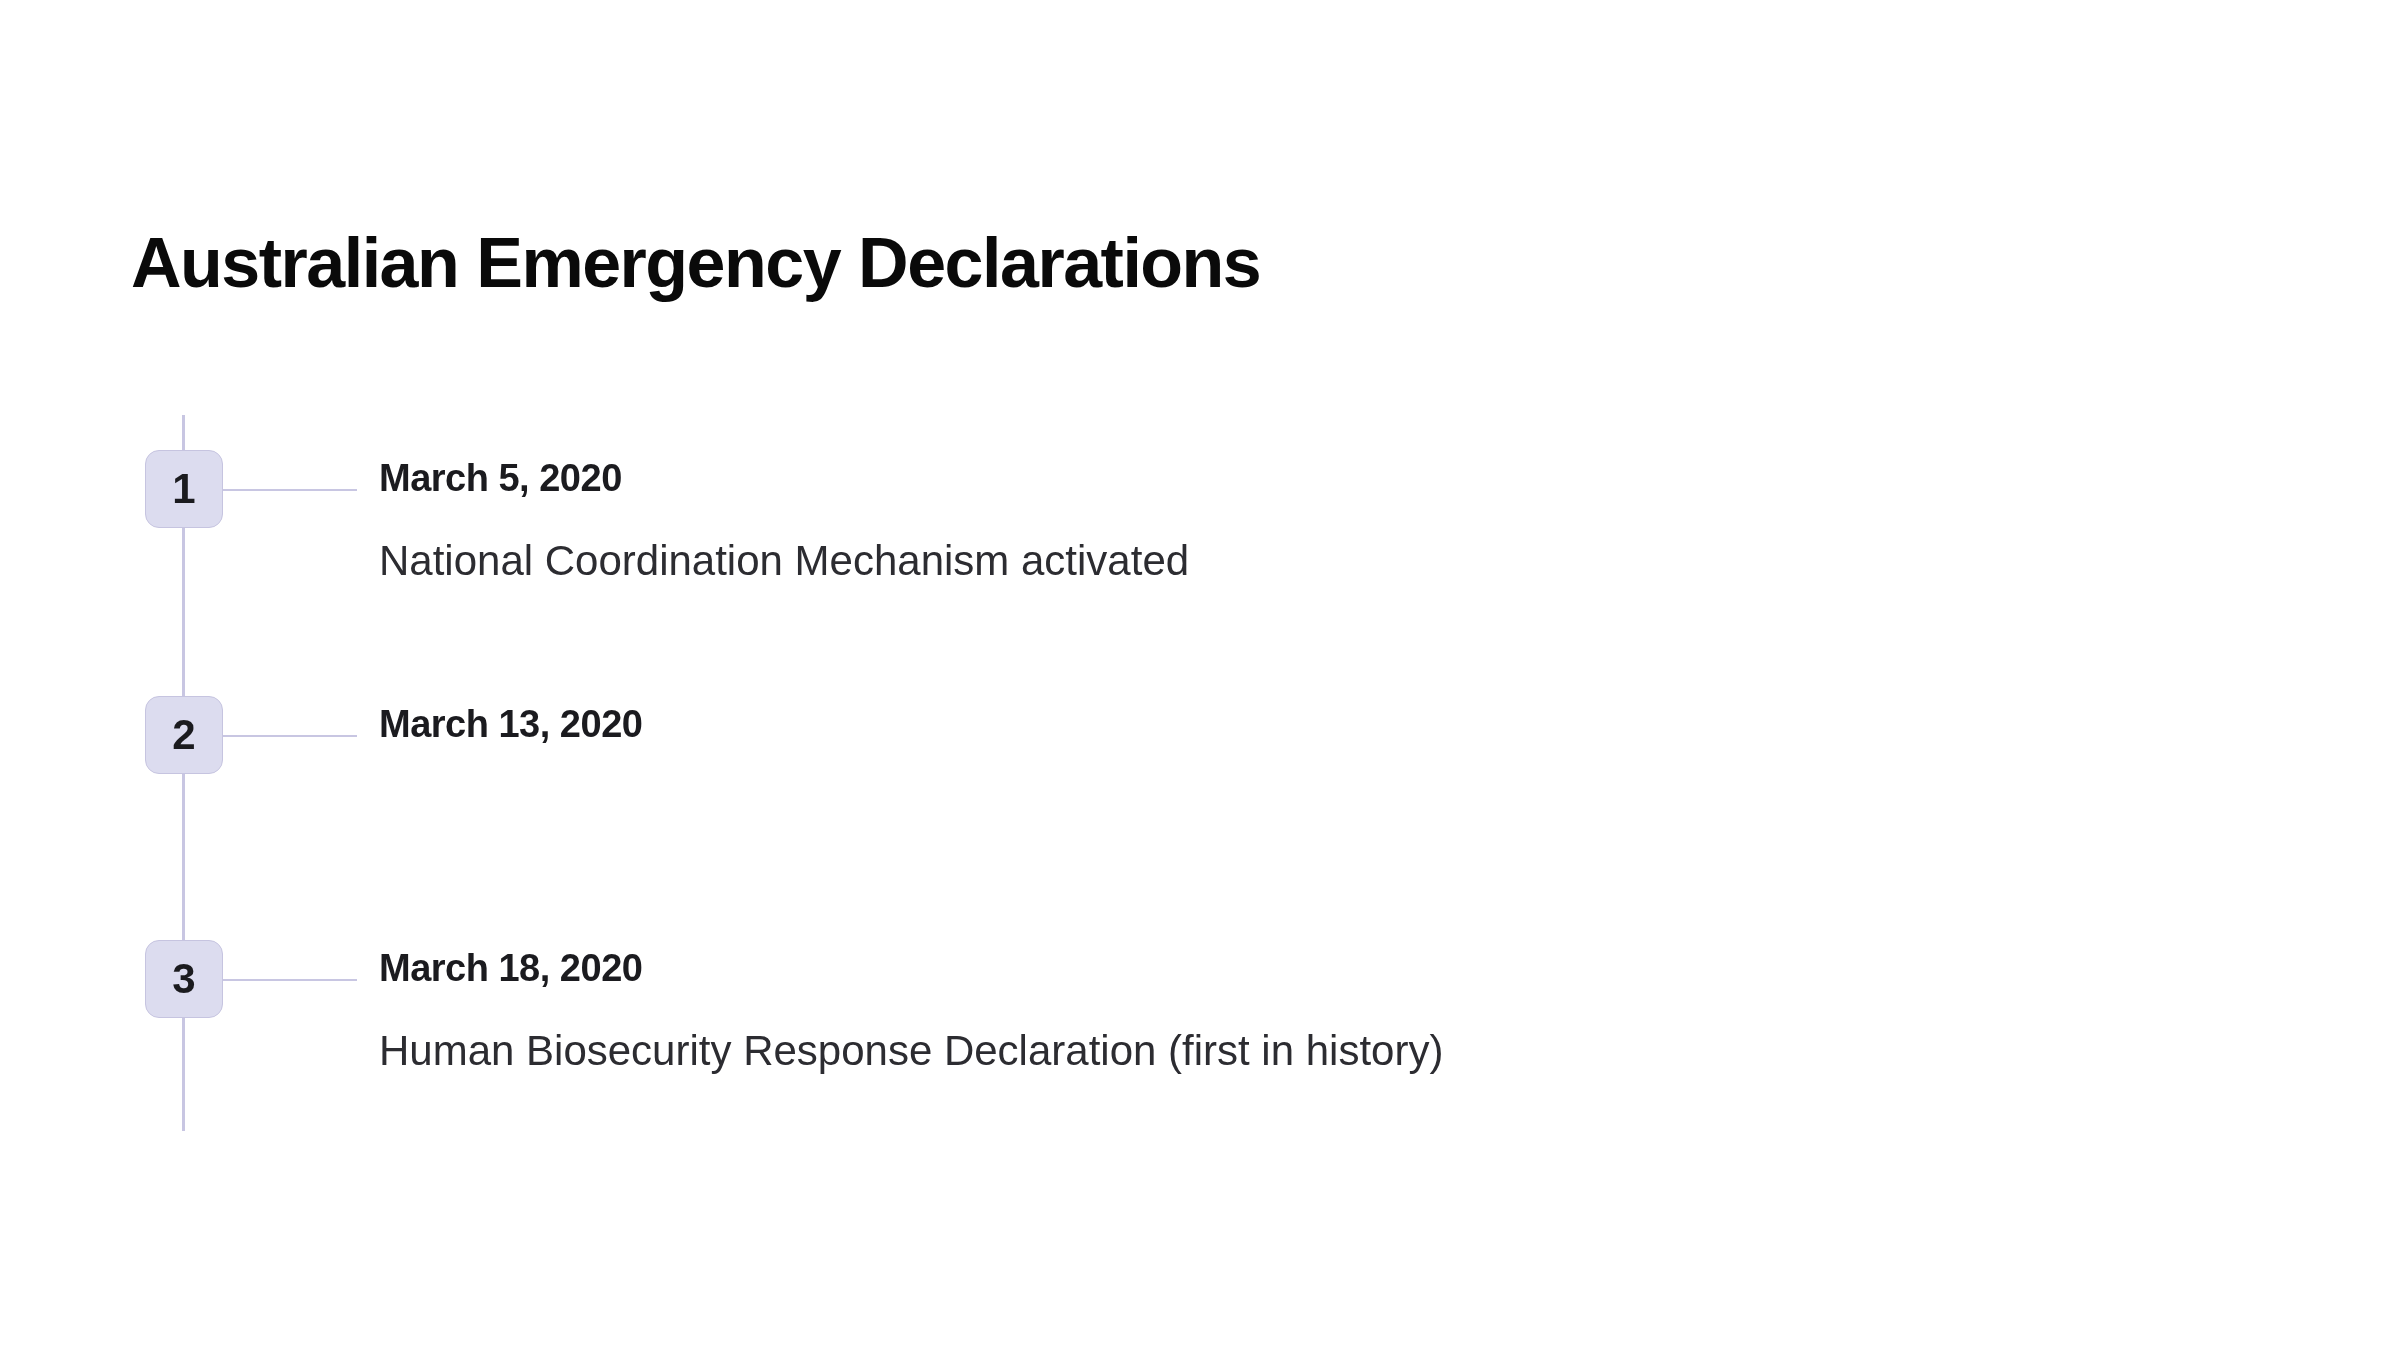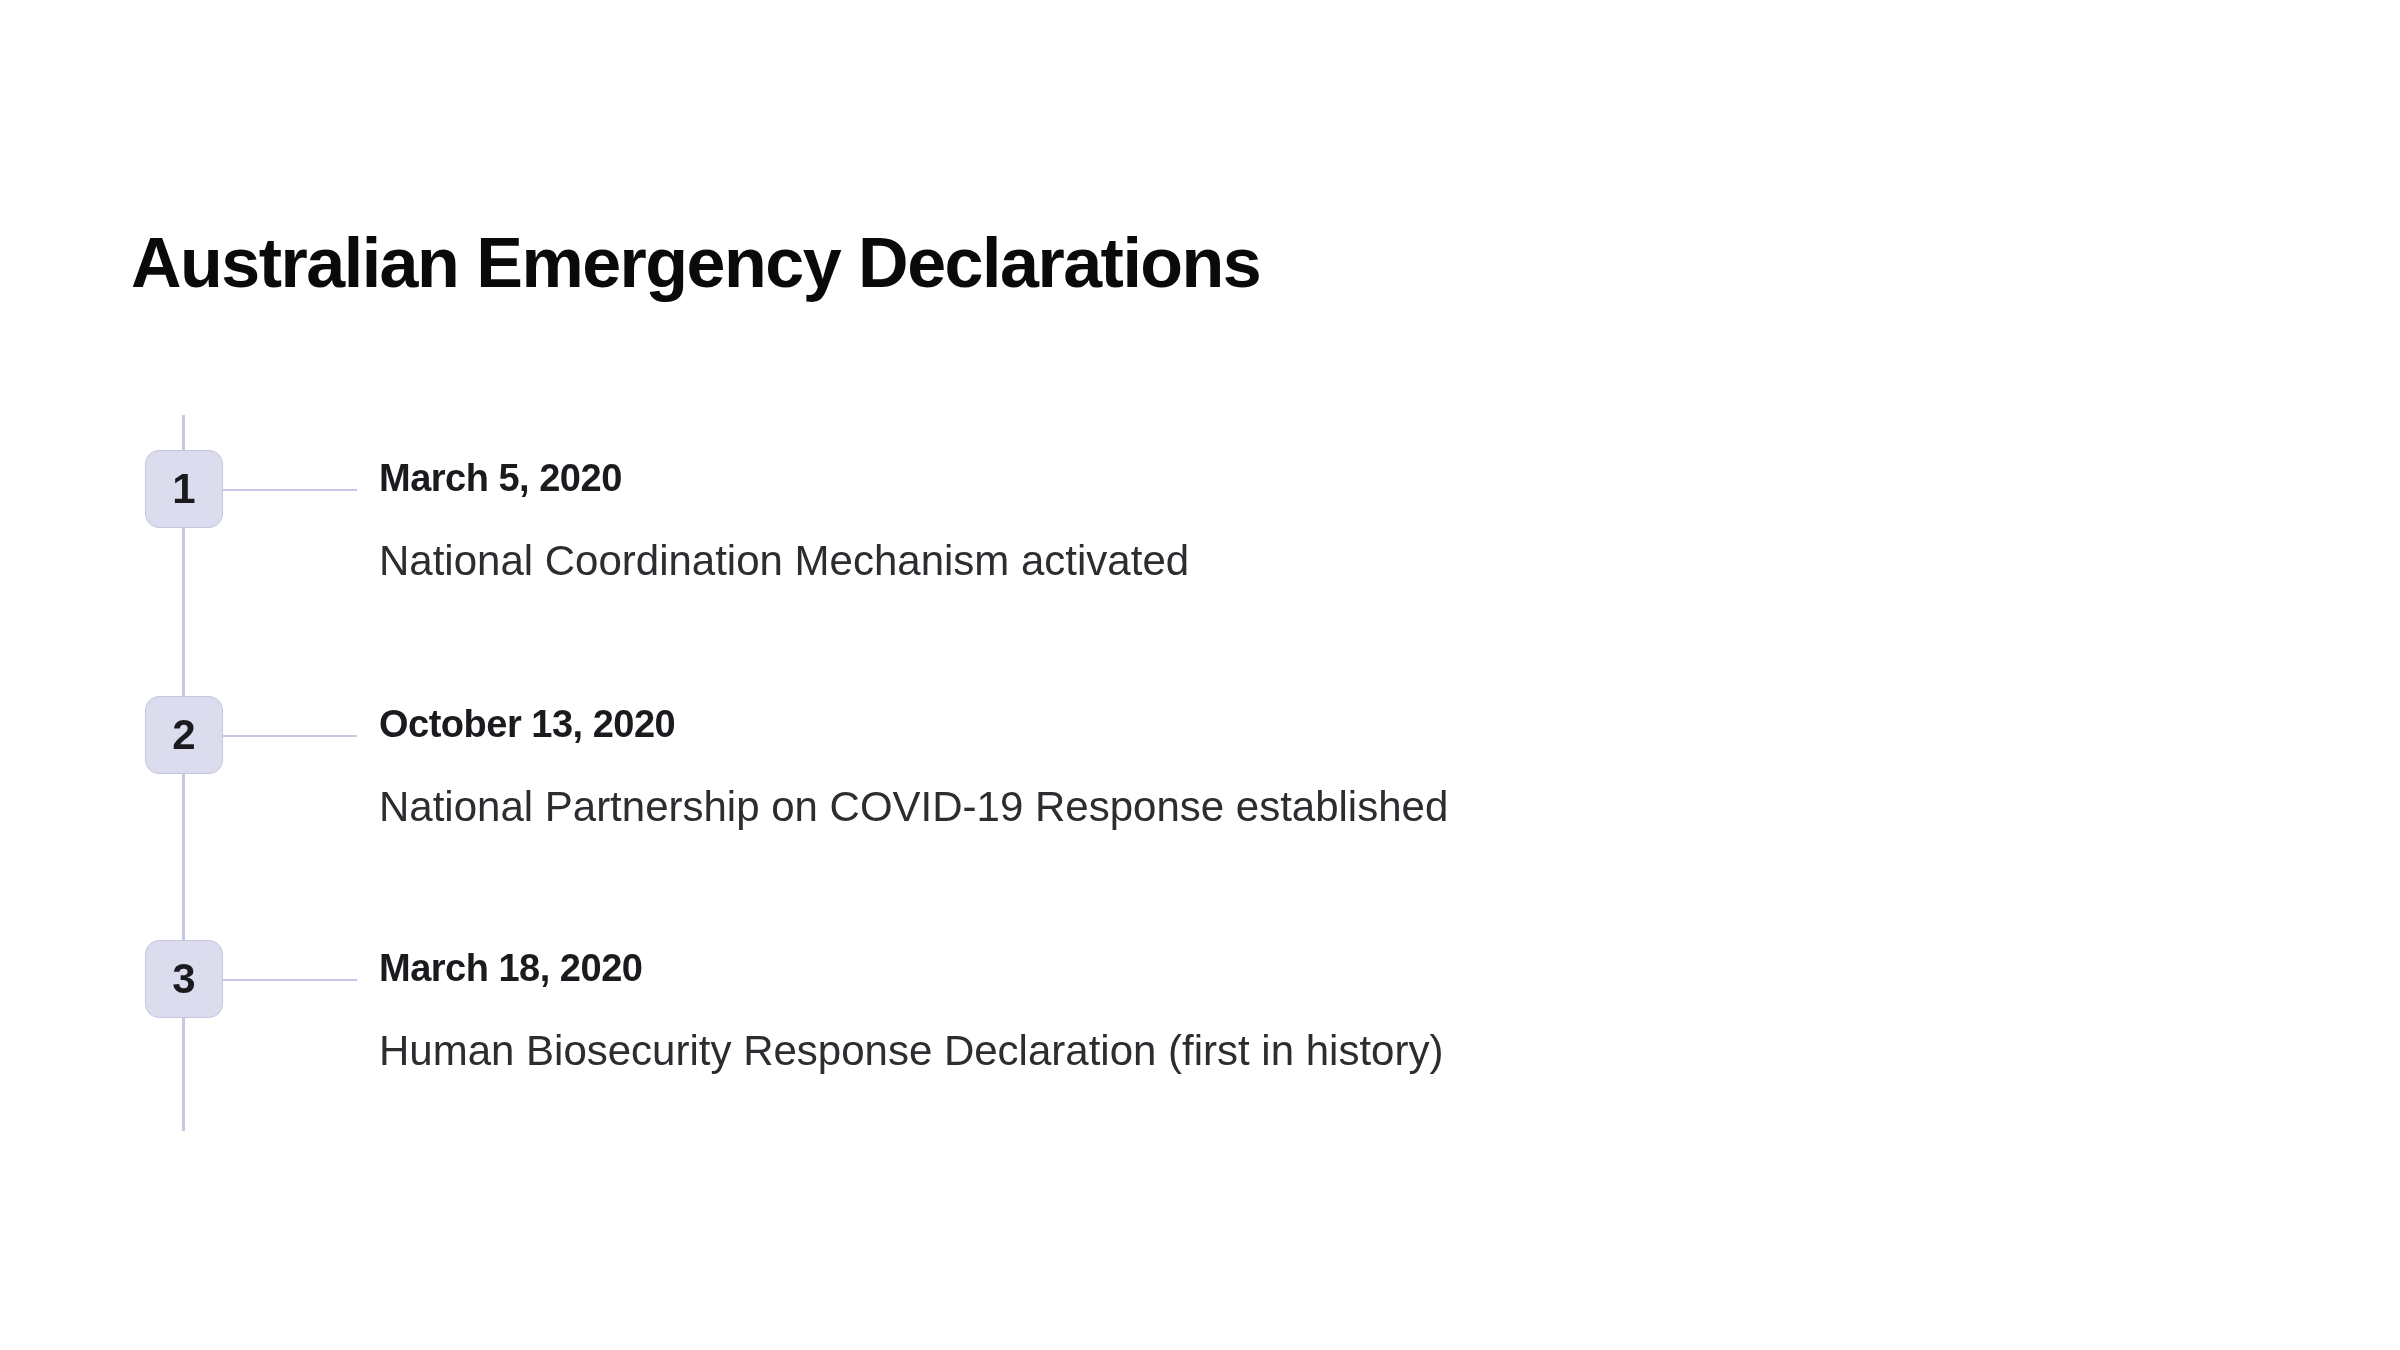--- a/index.html
+++ b/index.html
@@ -124,22 +124,21 @@
     <div class="event event-1">
       <div class="badge">1</div>
       <div class="connector"></div>
       <div class="event-date">March 5, 2020</div>
       <div class="event-desc">National Coordination Mechanism activated</div>
     </div>
 
     <div class="event event-2">
       <div class="badge">2</div>
       <div class="connector"></div>
-      <div class="event-date">October 13, 2020</div>
-      <div class="event-desc">National Partnership on COVID-19 Response established</div>
+      <div class="event-date">March 13, 2020</div>
     </div>
 
     <div class="event event-3">
       <div class="badge">3</div>
       <div class="connector"></div>
       <div class="event-date">March 18, 2020</div>
       <div class="event-desc">Human Biosecurity Response Declaration (first in history)</div>
     </div>
 
   </div>

